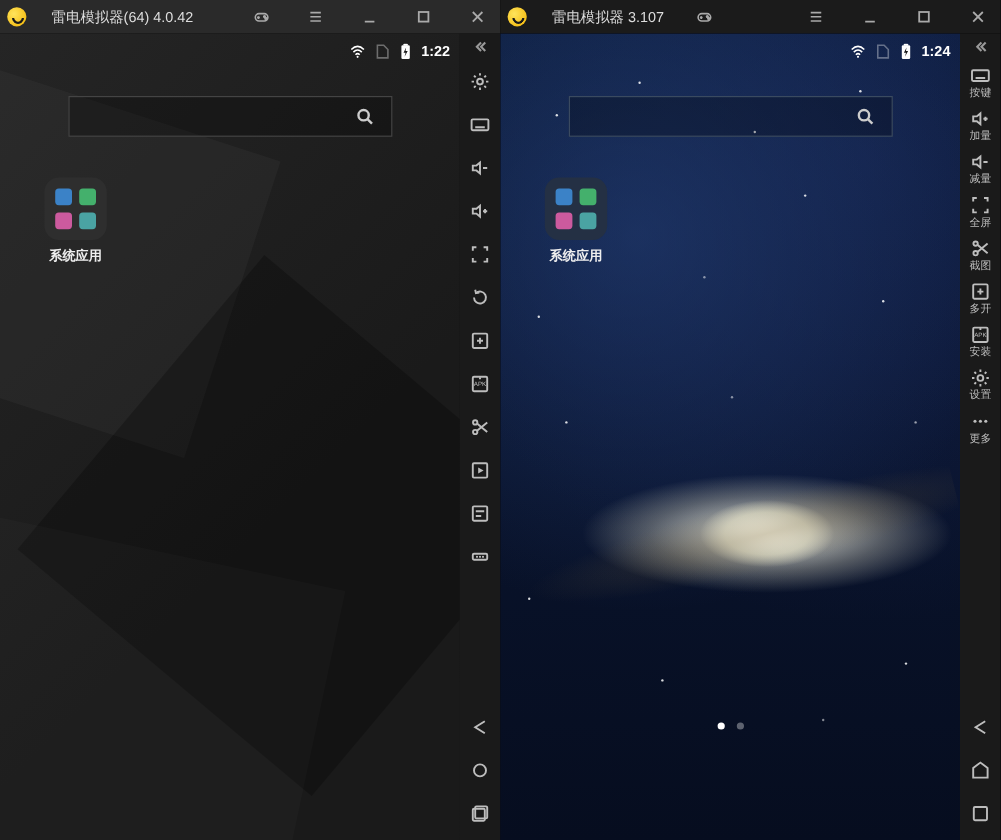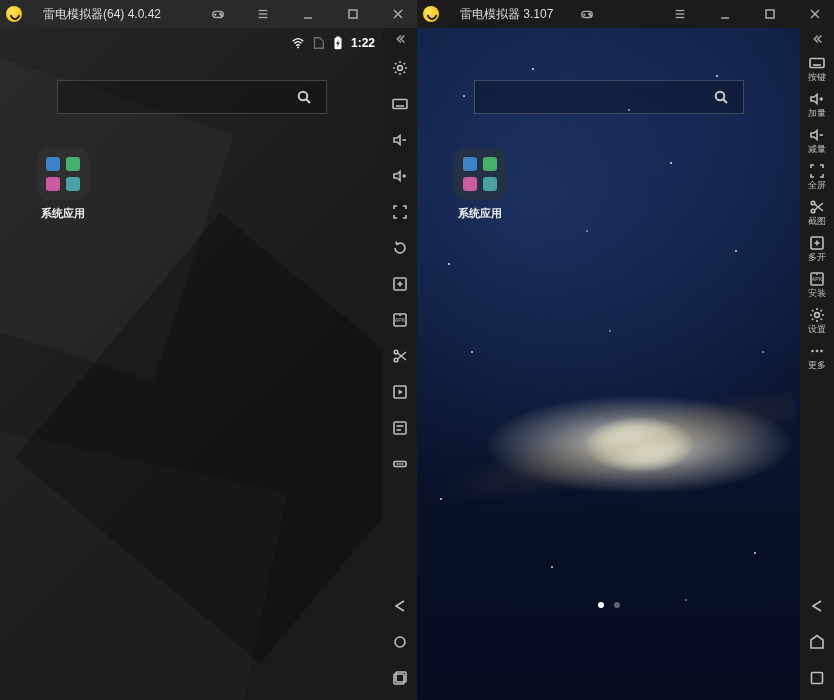--- a/index.html
+++ b/index.html
@@ -424,20 +424,32 @@
           <div class="star" style="left:83%;top:33%"></div>
             <div class="star" style="left:14%;top:48%"></div>
           <div class="star" style="left:90%;top:48%;opacity:.6"></div>
             <div class="star" style="left:6%;top:70%"></div>
           <div class="star" style="left:35%;top:80%"></div>
             <div class="star" style="left:70%;top:85%;opacity:.5"></div>
           <div class="star" style="left:88%;top:78%"></div>
             <div class="star" style="left:50%;top:45%;opacity:.5"></div>
         </div>
       </div>
+      <div class="status">
+        <svg viewBox="0 0 16 16" style="stroke:#fff;fill:none;stroke-width:1.5">
+            <use href="#i-wifi"></use>
+          </svg>
+        <svg class="sig-off" viewBox="0 0 16 16" style="stroke:#fff;fill:none;stroke-width:1.5">
+            <use href="#i-sim"></use>
+          </svg>
+        <svg viewBox="0 0 16 16">
+            <use href="#i-batt"></use>
+          </svg>
+        <span>1:24</span>
+      </div>
       <div class="searchbox">
         <svg viewBox="0 0 16 16">
             <use href="#i-search"></use>
           </svg>
       </div>
       <div class="appfolder">
         <div class="folder-ico">
           <div class="mini m1"></div>
             <div class="mini m2"></div>
             <div class="mini m3"></div>

